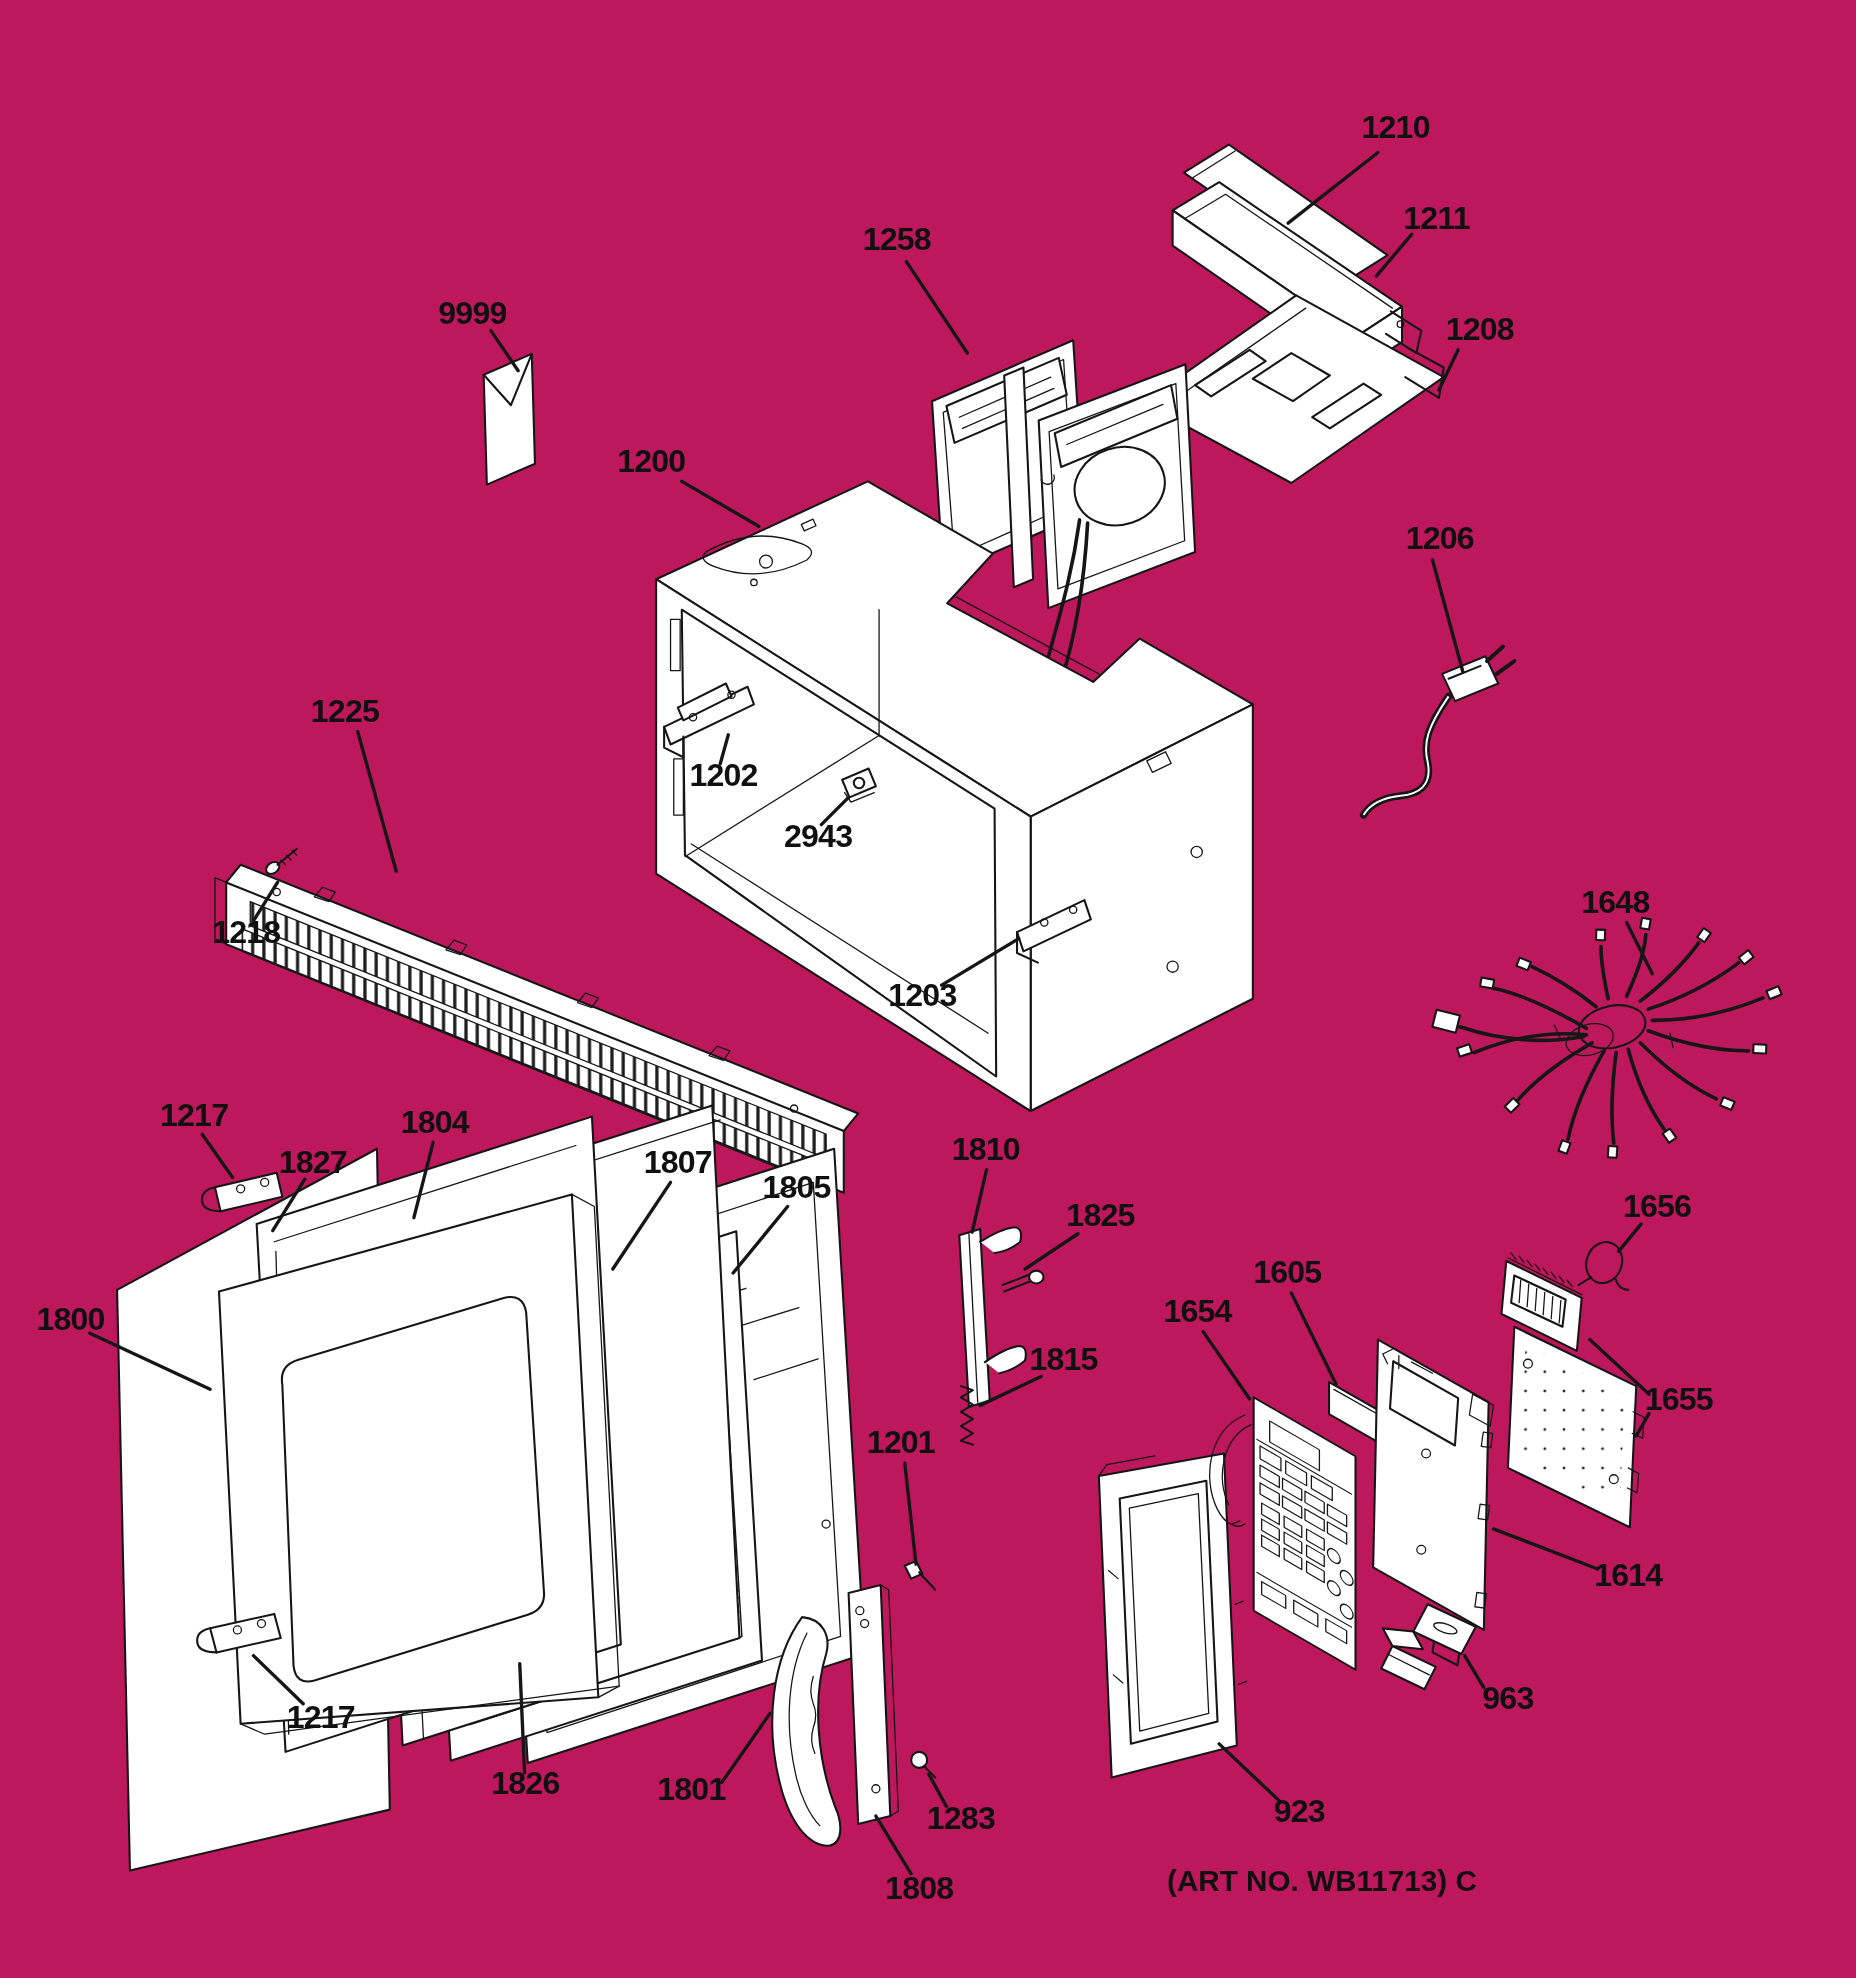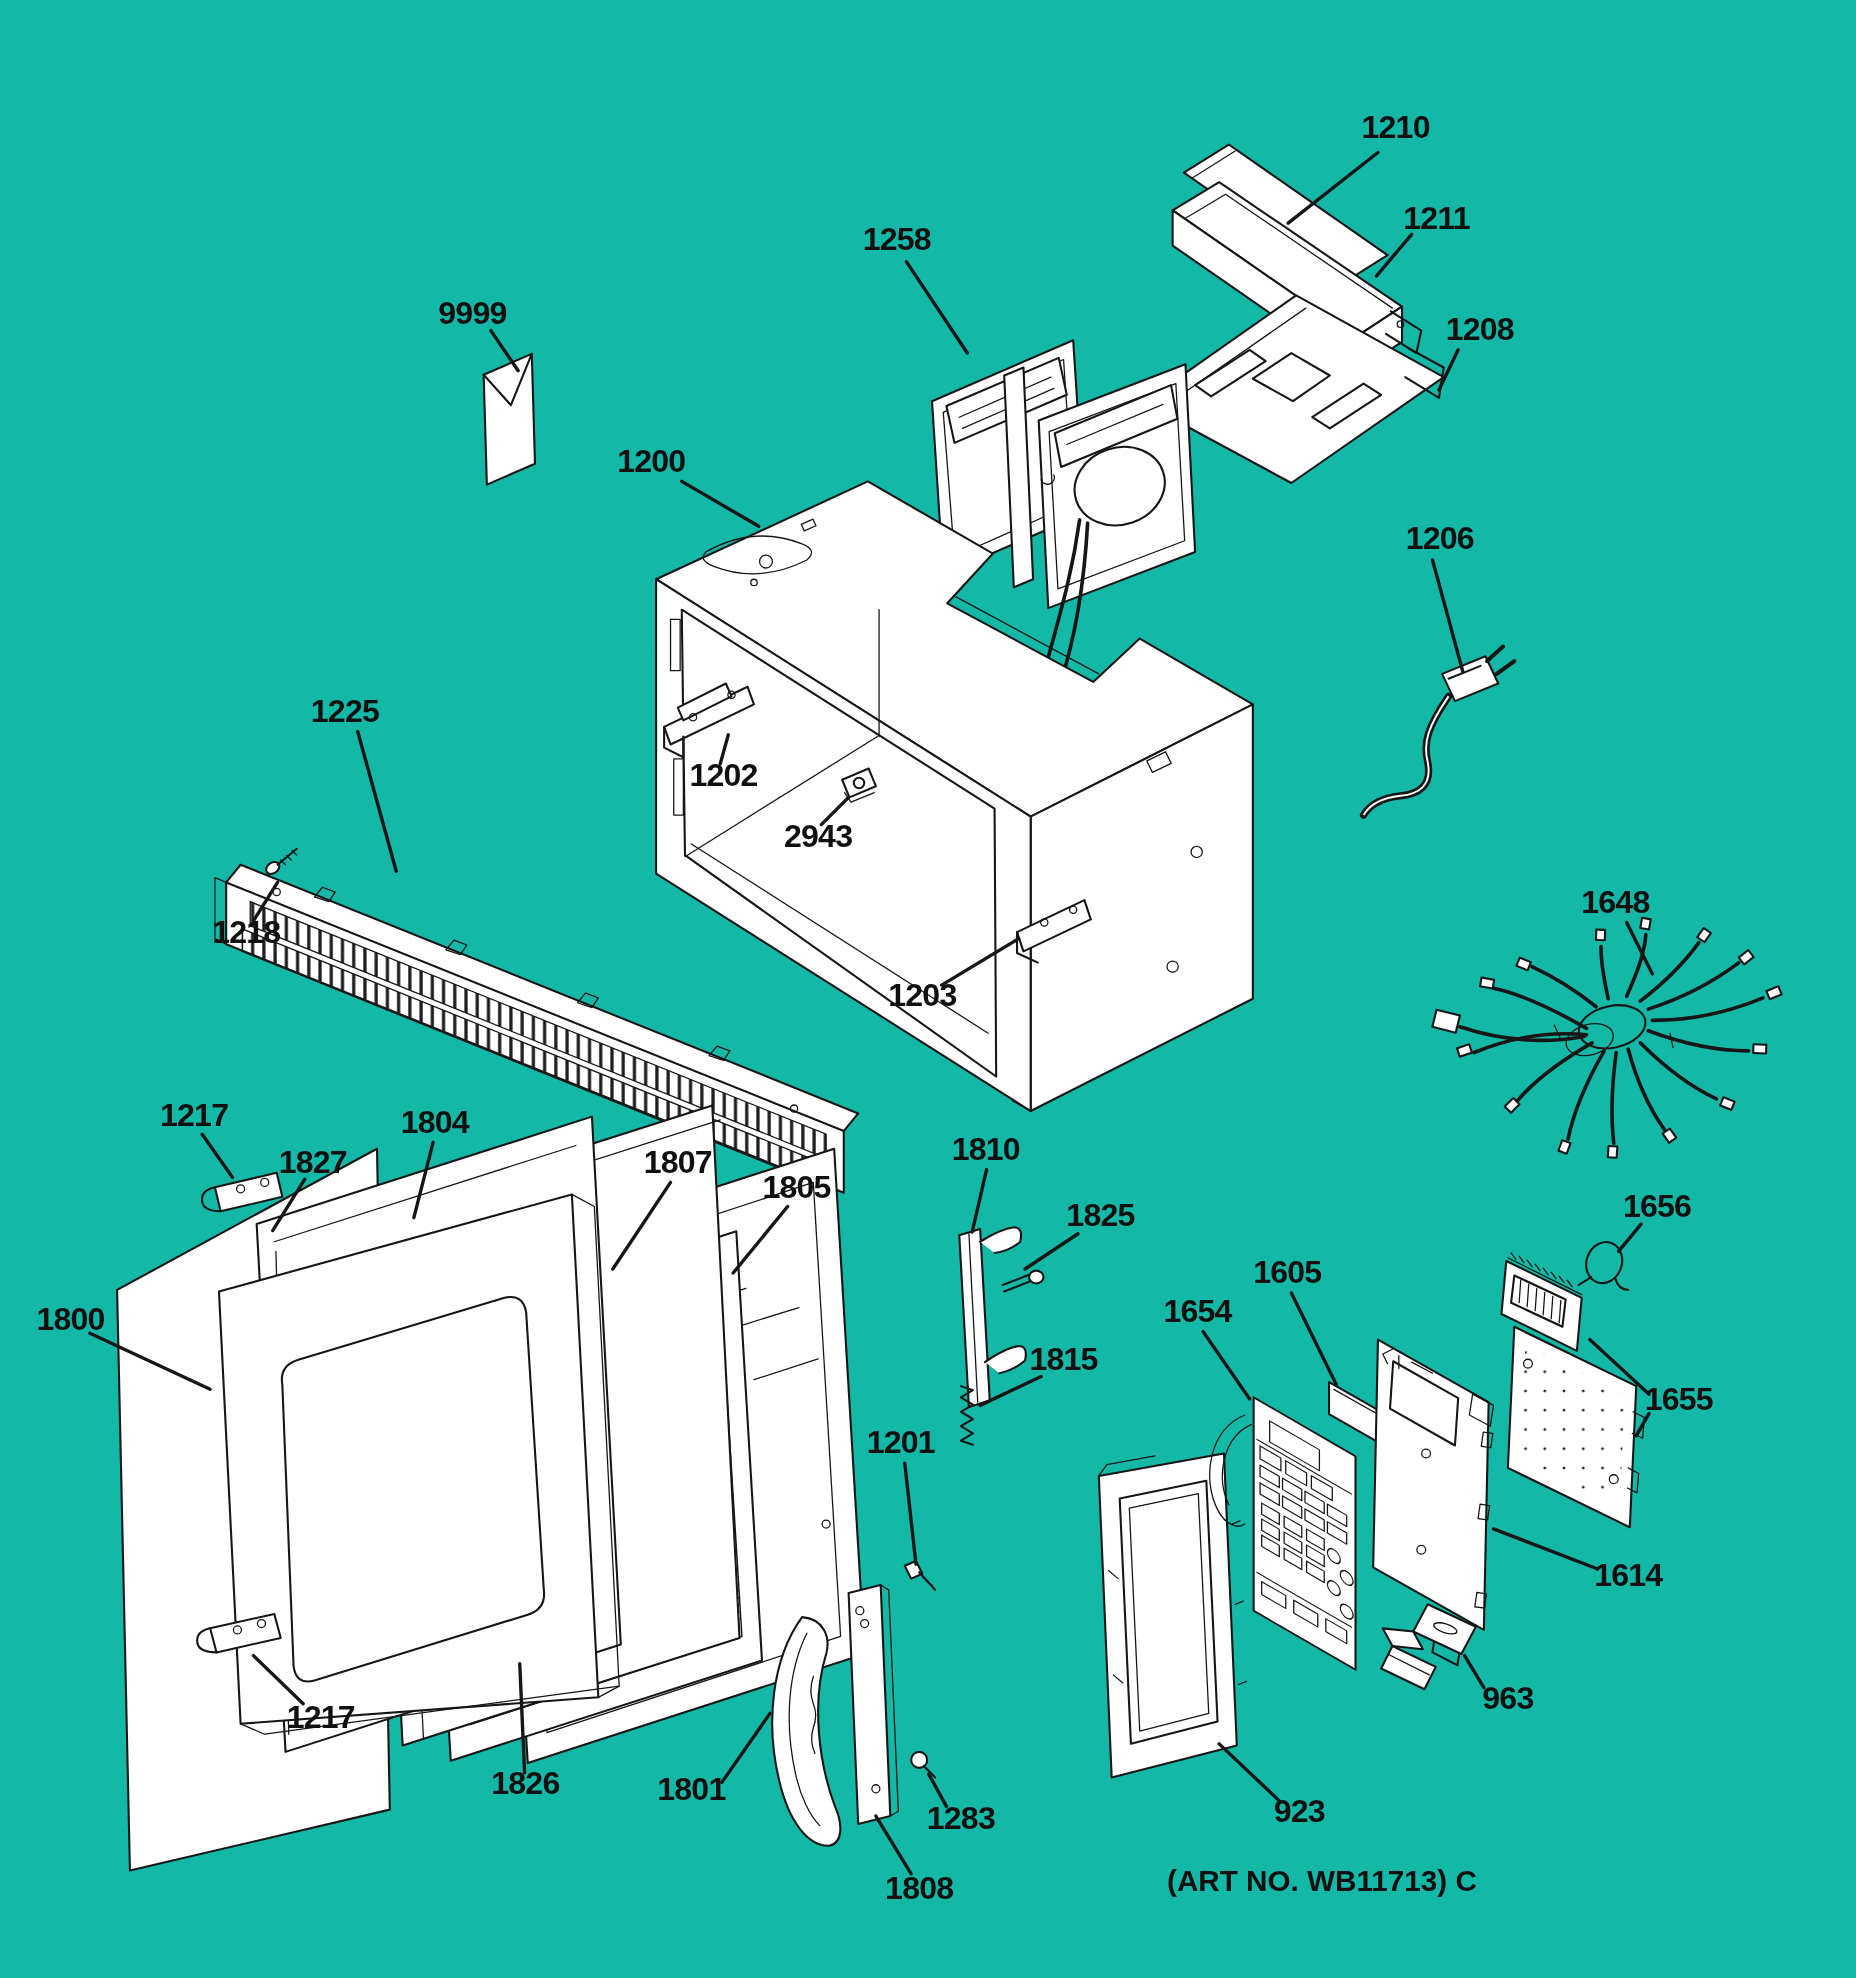--- a/index.html
+++ b/index.html
@@ -1,16 +1,16 @@
 <!DOCTYPE html>
 <html style="font-size:13px"><head>
 <meta charset="utf-8">
 <style>
   html,body{margin:0;padding:0;background:#f2f2f2;}
-  #page{position:relative;width:1856px;height:1979px;background:#14b8a6;overflow:hidden;
+  #page{position:relative;width:1856px;height:1979px;background:#be185d;overflow:hidden;
         font-family:"Liberation Sans", sans-serif;}
   svg{position:absolute;left:0;top:0;}
   .ln{stroke:#161616;stroke-width:2.6;fill:none;stroke-linejoin:round;stroke-linecap:round;}
   .solid{stroke:#161616;stroke-width:2.6;fill:#ffffff;stroke-linejoin:round;stroke-linecap:round;}
   .thin{stroke:#161616;stroke-width:1.6;fill:none;stroke-linejoin:round;stroke-linecap:round;}
   .thick{stroke:#161616;stroke-width:5;fill:none;stroke-linecap:round;}
   .wire{stroke:#161616;stroke-width:4.5;fill:none;stroke-linecap:round;}
   .leader{stroke:#161616;stroke-width:4.2;fill:none;stroke-linecap:round;}
   .plabel{font:bold 40px "Liberation Sans", sans-serif;fill:#101010;letter-spacing:-1px;}
   .artno{font:bold 37px "Liberation Sans", sans-serif;fill:#101010;}

